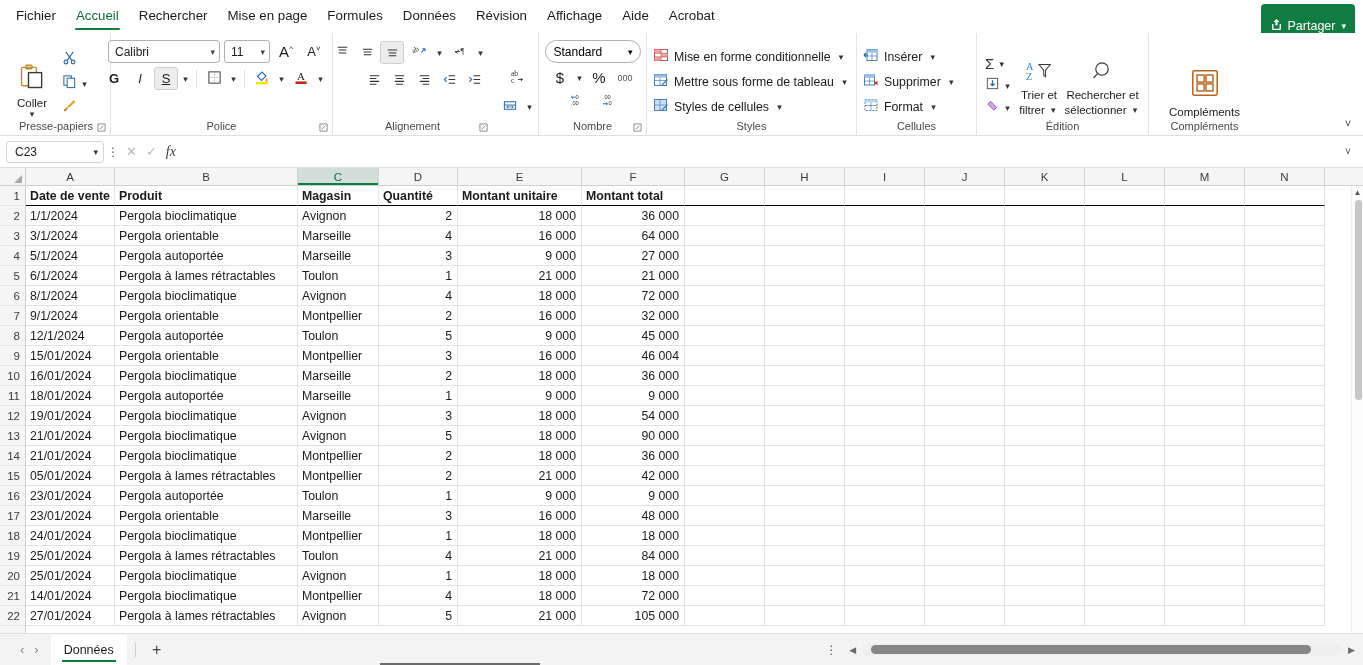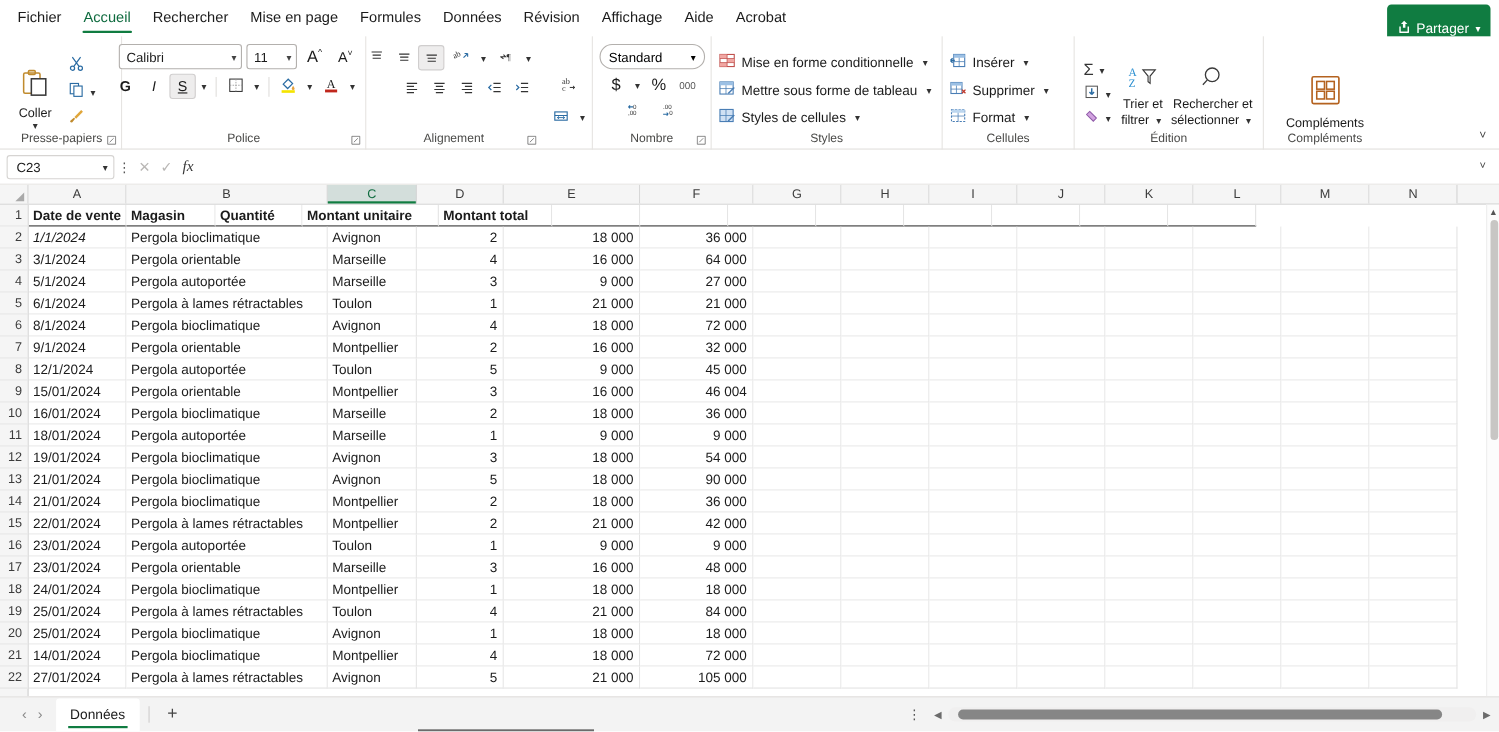--- a/index.html
+++ b/index.html
@@ -717,35 +717,36 @@
         <div class="rh">17</div>
         <div class="rh">18</div>
         <div class="rh">19</div>
         <div class="rh">20</div>
         <div class="rh">21</div>
         <div class="rh">22</div>
       </div>
     <div class="cells" id="gridcells">
         <div class="row headerrow">
           <div class="cell hdr" style="width: 89px; flex: 0 0 89px;">Date de vente</div>
+          <div class="cell hdr" style="width: 183px; flex: 0 0 183px;">Produit</div>
           <div class="cell hdr" style="width: 81px; flex: 0 0 81px;">Magasin</div>
           <div class="cell hdr" style="width: 79px; flex: 0 0 79px;">Quantité</div>
           <div class="cell hdr" style="width: 124px; flex: 0 0 124px;">Montant unitaire</div>
           <div class="cell hdr" style="width: 103px; flex: 0 0 103px;">Montant total</div>
           <div class="cell hdr" style="width: 80px; flex: 0 0 80px;"></div>
           <div class="cell hdr" style="width: 80px; flex: 0 0 80px;"></div>
           <div class="cell hdr" style="width: 80px; flex: 0 0 80px;"></div>
           <div class="cell hdr" style="width: 80px; flex: 0 0 80px;"></div>
           <div class="cell hdr" style="width: 80px; flex: 0 0 80px;"></div>
           <div class="cell hdr" style="width: 80px; flex: 0 0 80px;"></div>
           <div class="cell hdr" style="width: 80px; flex: 0 0 80px;"></div>
           <div class="cell hdr" style="width: 80px; flex: 0 0 80px;"></div>
         </div>
         <div class="row">
-          <div class="cell" style="width: 89px; flex: 0 0 89px; font-style: italic;">1/1/2024</div>
+          <div class="cell" style="width: 89px; flex: 0 0 89px;">1/1/2024</div>
           <div class="cell" style="width: 183px; flex: 0 0 183px;">Pergola bioclimatique</div>
           <div class="cell" style="width: 81px; flex: 0 0 81px;">Avignon</div>
           <div class="cell num" style="width: 79px; flex: 0 0 79px;">2</div>
           <div class="cell num" style="width: 124px; flex: 0 0 124px;">18 000</div>
           <div class="cell num" style="width: 103px; flex: 0 0 103px;">36 000</div>
           <div class="cell" style="width: 80px; flex: 0 0 80px;"></div>
           <div class="cell" style="width: 80px; flex: 0 0 80px;"></div>
           <div class="cell" style="width: 80px; flex: 0 0 80px;"></div>
           <div class="cell" style="width: 80px; flex: 0 0 80px;"></div>
           <div class="cell" style="width: 80px; flex: 0 0 80px;"></div>
@@ -939,21 +940,21 @@
           <div class="cell" style="width: 80px; flex: 0 0 80px;"></div>
           <div class="cell" style="width: 80px; flex: 0 0 80px;"></div>
           <div class="cell" style="width: 80px; flex: 0 0 80px;"></div>
           <div class="cell" style="width: 80px; flex: 0 0 80px;"></div>
           <div class="cell" style="width: 80px; flex: 0 0 80px;"></div>
           <div class="cell" style="width: 80px; flex: 0 0 80px;"></div>
           <div class="cell" style="width: 80px; flex: 0 0 80px;"></div>
           <div class="cell" style="width: 80px; flex: 0 0 80px;"></div>
         </div>
         <div class="row">
-          <div class="cell" style="width: 89px; flex: 0 0 89px;">22/01/2024</div>
+          <div class="cell" style="width: 89px; flex: 0 0 89px;">05/01/2024</div>
           <div class="cell" style="width: 183px; flex: 0 0 183px;">Pergola à lames rétractables</div>
           <div class="cell" style="width: 81px; flex: 0 0 81px;">Montpellier</div>
           <div class="cell num" style="width: 79px; flex: 0 0 79px;">2</div>
           <div class="cell num" style="width: 124px; flex: 0 0 124px;">21 000</div>
           <div class="cell num" style="width: 103px; flex: 0 0 103px;">42 000</div>
           <div class="cell" style="width: 80px; flex: 0 0 80px;"></div>
           <div class="cell" style="width: 80px; flex: 0 0 80px;"></div>
           <div class="cell" style="width: 80px; flex: 0 0 80px;"></div>
           <div class="cell" style="width: 80px; flex: 0 0 80px;"></div>
           <div class="cell" style="width: 80px; flex: 0 0 80px;"></div>

